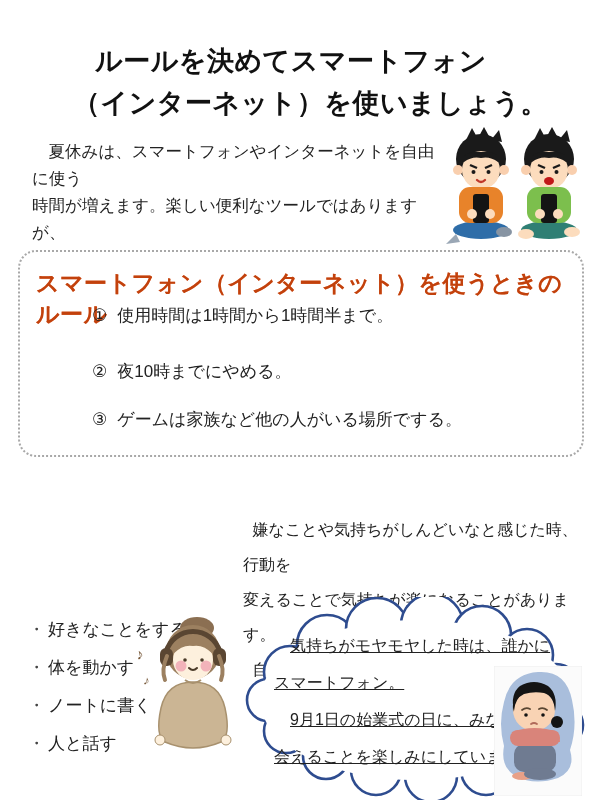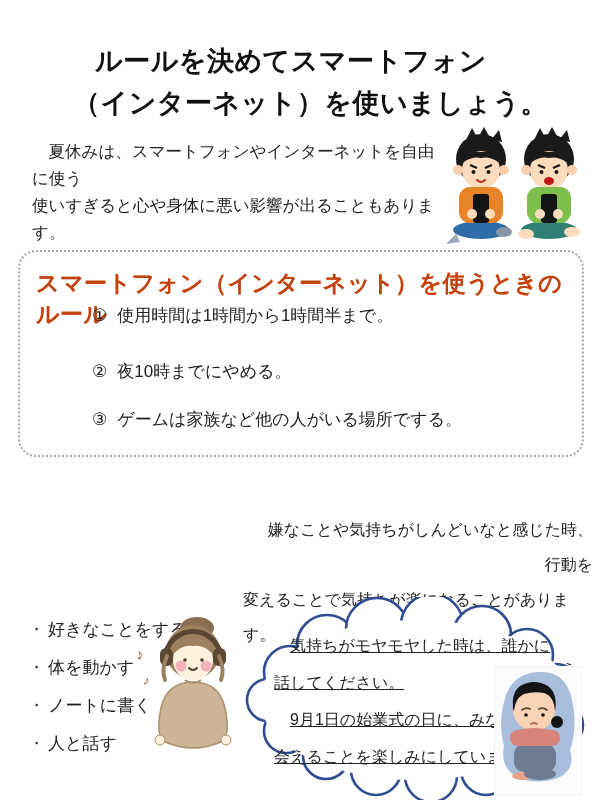--- a/index.html
+++ b/index.html
@@ -82,21 +82,21 @@
     letter-spacing: 1px;
   }
   .stress-desc {
     position: absolute;
     left: 243px; top: 512px;
     width: 350px;
     font-size: 16px;
     line-height: 35px;
     color: #222222;
   }
-  .stress-desc .indent-half { text-indent: 0.6em; text-align: right; }
+  .stress-desc .indent-half { text-indent: 0.6em; }
 
   .coping-list {
     position: absolute;
     left: 28px; top: 618px;
     width: 190px;
     font-size: 17px;
     color: #222222;
   }
   .coping-item { height: 38px; display: flex; align-items: flex-start; }
   .coping-bullet { width: 20px; color: #444; }
@@ -143,20 +143,21 @@
 
 <div class="page">
 
   <div class="title">
     <div class="line1">ルールを決めてスマートフォン</div>
     <div class="line2">（インターネット）を使いましょう。</div>
   </div>
 
   <div class="intro">
     <div class="indent">夏休みは、スマートフォンやインターネットを自由に使う</div>
+    <div>時間が増えます。楽しい便利なツールではありますが、</div>
     <div>使いすぎると心や身体に悪い影響が出ることもあります。</div>
     <div>ルールを決めながら使いましょう。</div>
   </div>
 
   <div class="boys-illustration">
     <svg width="160" height="124" viewBox="0 0 160 124">
 
       <g>
         <ellipse cx="45" cy="104" rx="28" ry="9" fill="#2e6da8"></ellipse>
         <polygon points="20,108 10,118 24,116" fill="#9aa7b5"></polygon>
@@ -285,21 +286,21 @@
         <circle cx="201" cy="179" r="26"></circle>
         <circle cx="146" cy="173" r="25"></circle>
         <circle cx="96" cy="159" r="23"></circle>
         <circle cx="56" cy="134" r="22"></circle>
         <circle cx="38" cy="103" r="21"></circle>
       </g>
       <ellipse cx="186" cy="103" rx="156" ry="80" fill="#ffffff"></ellipse>
     </svg>
     <div class="cloud-text">
       <div class="indent-half indent">気持ちがモヤモヤした時は、誰かに</div>
-      <div>話してください。</div>
+      <div>スマートフォン。</div>
       <div class="indent">9月1日の始業式の日に、みなさんに</div>
       <div>会えることを楽しみにしています。</div>
     </div>
   </div>
 
   <div class="sadgirl-illustration">
     <svg width="88" height="130" viewBox="0 0 88 130">
       <rect x="0" y="0" width="88" height="130" fill="#fbfbfb" stroke="#eeeeee" stroke-width="1"></rect>
       <path d="M44 6 Q72 4 78 34 Q84 60 76 84 Q82 104 64 112 Q40 120 22 110 Q6 102 10 80 Q4 58 10 36 Q16 8 44 6 Z" fill="#a9bedc"></path>
       <circle cx="40" cy="44" r="21" fill="#f9d3b4"></circle>

